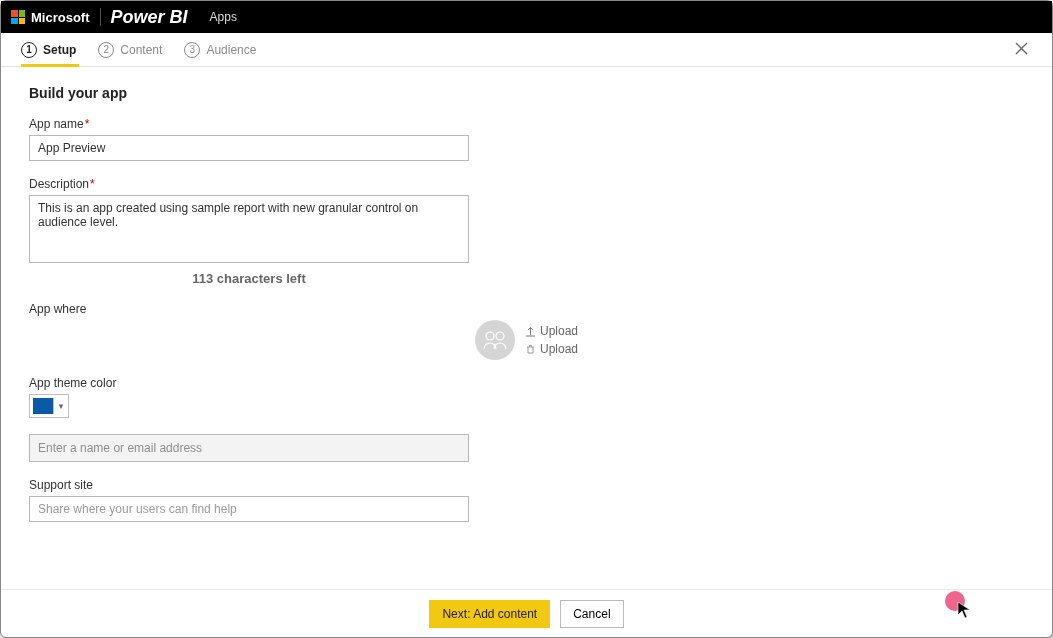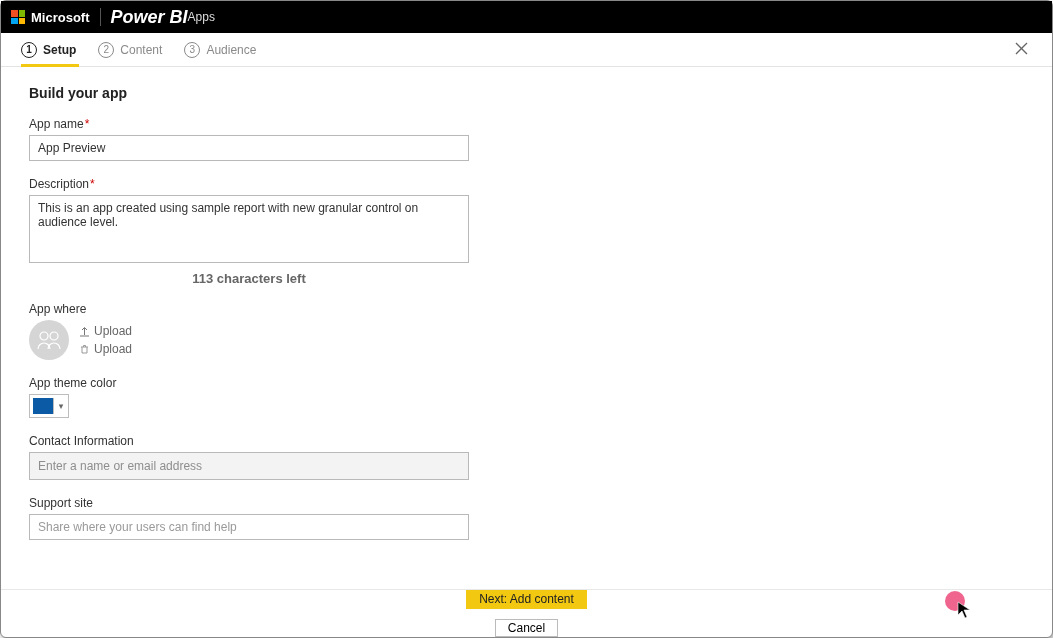--- a/index.html
+++ b/index.html
@@ -9,21 +9,21 @@
   .topbar { height: 32px; background: #000; display: flex; align-items: center; color: #fff; padding: 0 10px; }
   .ms-logo { display: flex; align-items: center; gap: 6px; }
   .ms-grid { width: 14px; height: 14px; display: grid; grid-template-columns: 1fr 1fr; grid-template-rows: 1fr 1fr; gap: 1px;}
   .ms-grid span:nth-child(1){background:#f25022;}
   .ms-grid span:nth-child(2){background:#7fba00;}
   .ms-grid span:nth-child(3){background:#00a4ef;}
   .ms-grid span:nth-child(4){background:#ffb900;}
   .ms-text { font-size: 13px; font-weight: 600; }
   .vbar { width:1px; height:18px; background:#555; margin:0 10px;}
   .pbi { font-size: 18px; font-weight: 600; font-style: italic; }
-  .crumb { font-size: 12px; margin-left: 0; color:#ddd;}
+  .crumb { font-size: 12px; margin-left: 22px; color:#ddd;}
   .top-right { margin-left: auto; display:flex; align-items:center; gap:10px;}
   .search-box { background:#e6e6e6; border-radius:2px; height:24px; width:98px; display:flex; align-items:center; padding:0 6px; gap:4px;}
   .search-box input { border:none; background:transparent; font-size:12px; width:60px; outline:none; color:#333;}
   .search-box input::placeholder{color:#5a5a5a;}
   .search-ico svg{display:block;}
   .dots { color:#fff; font-size:14px; letter-spacing:1px; padding:0 2px; cursor:pointer;}
   .avatar { width:26px; height:26px; border-radius:50%; background: radial-gradient(circle at 50% 40%, #ddd 0 40%, #888 41% 100%); border:1px solid #555;}
   
   .stepbar { height: 34px; display:flex; align-items:center; padding: 0 20px; border-bottom:1px solid #e3e3e3; position:relative;}
   .step { display:flex; align-items:center; gap:6px; font-size:12px; color:#8a8a8a; margin-right:22px; padding-bottom:0;}
@@ -37,34 +37,34 @@
   .h1 { font-size:14px; font-weight:600; color:#222; margin-bottom:16px;}
   .label { font-size:12px; color:#333; margin-bottom:4px; display:block;}
   .req::after { content:"*"; color:#c00; margin-left:1px;}
   .field { margin-bottom:16px; }
   input.text, textarea.text, input.readonly {
     width: 440px; border:1px solid #b9b9b9; font-size:12px; padding:5px 8px; color:#333; outline:none; background:#fff;
   }
   input.text { height:26px; }
   textarea.text { height:68px; resize:none; font-family:inherit;}
   .counter { width:440px; text-align:center; font-size:13px; color:#666; margin-top:4px;font-weight:bold;}
-  .logo-row { display:flex; align-items:center; gap:10px; }
+  .logo-row { display:flex; align-items:center; gap:10px;justify-content:center; }
   .logo-circle { width:40px; height:40px; border-radius:50%; background:#d5d5d5; display:flex; align-items:center; justify-content:center;}
   .logo-actions { display:flex; flex-direction:column; gap:4px; font-size:12px; color:#666;}
   .logo-actions .act { display:flex; align-items:center; gap:4px; cursor:pointer;}
   .color-pick { display:flex; align-items:center; border:1px solid #bdbdbd; width:40px; height:24px; }
   .swatch { background:#0b5aa6; flex:1; height:100%; border-right:1px solid #bdbdbd; margin:3px; margin-right:0; height:calc(100% - 6px);}
   .chev { width:14px; display:flex; align-items:center; justify-content:center; color:#666; font-size:9px;}
   input.readonly { background:#f3f3f3; color:#888; width:440px; height:28px;}
   input.readonly::placeholder{color:#8e8e8e;}
   .chk { width:14px; height:14px; border:1px solid #888; background:#fff; display:inline-block; cursor:pointer;}
   input.support { width:440px; height:26px; }
   input.support::placeholder{color:#9a9a9a;}
   
-  .footer { height:48px; border-top:1px solid #e8e8e8; display:flex; align-items:center; justify-content:center; padding:0 16px; gap:10px;flex-direction:column;}
+  .footer { height:48px; border-top:1px solid #e8e8e8; display:flex; align-items:center; justify-content:center; padding:0 16px; gap:10px;}
   .btn { font-size:12px; height:28px; padding:0 12px; border:1px solid #bbb; background:#fff; cursor:pointer;}
   .btn.primary { background:#f2c811; border-color:#f2c811; color:#222; font-weight:500;}
   
   .pointer-dot { position:absolute; width:20px; height:20px; border-radius:50%; background:rgba(236,74,122,0.85); left:944px; top:590px; pointer-events:none;}
   .pointer-arrow { position:absolute; left:956px; top:600px; pointer-events:none;}
 </style>
 </head>
 <body>
 
 <div class="window">
@@ -150,21 +150,20 @@
 
     <div class="field">
       <label class="label">App theme color</label>
       <div class="color-pick">
         <div class="swatch" style="background: rgb(11, 90, 166);"></div>
         <div class="chev">▾</div>
       </div>
     </div>
 
     <div class="field">
-      <label class="label">Contact Information</label>
       <input class="readonly" type="text" placeholder="Enter a name or email address" style="">
     </div>
 
 
     <div class="field">
       <label class="label">Support site</label>
       <input class="text support" type="text" placeholder="Share where your users can find help" style="">
     </div>
   </div>
 

